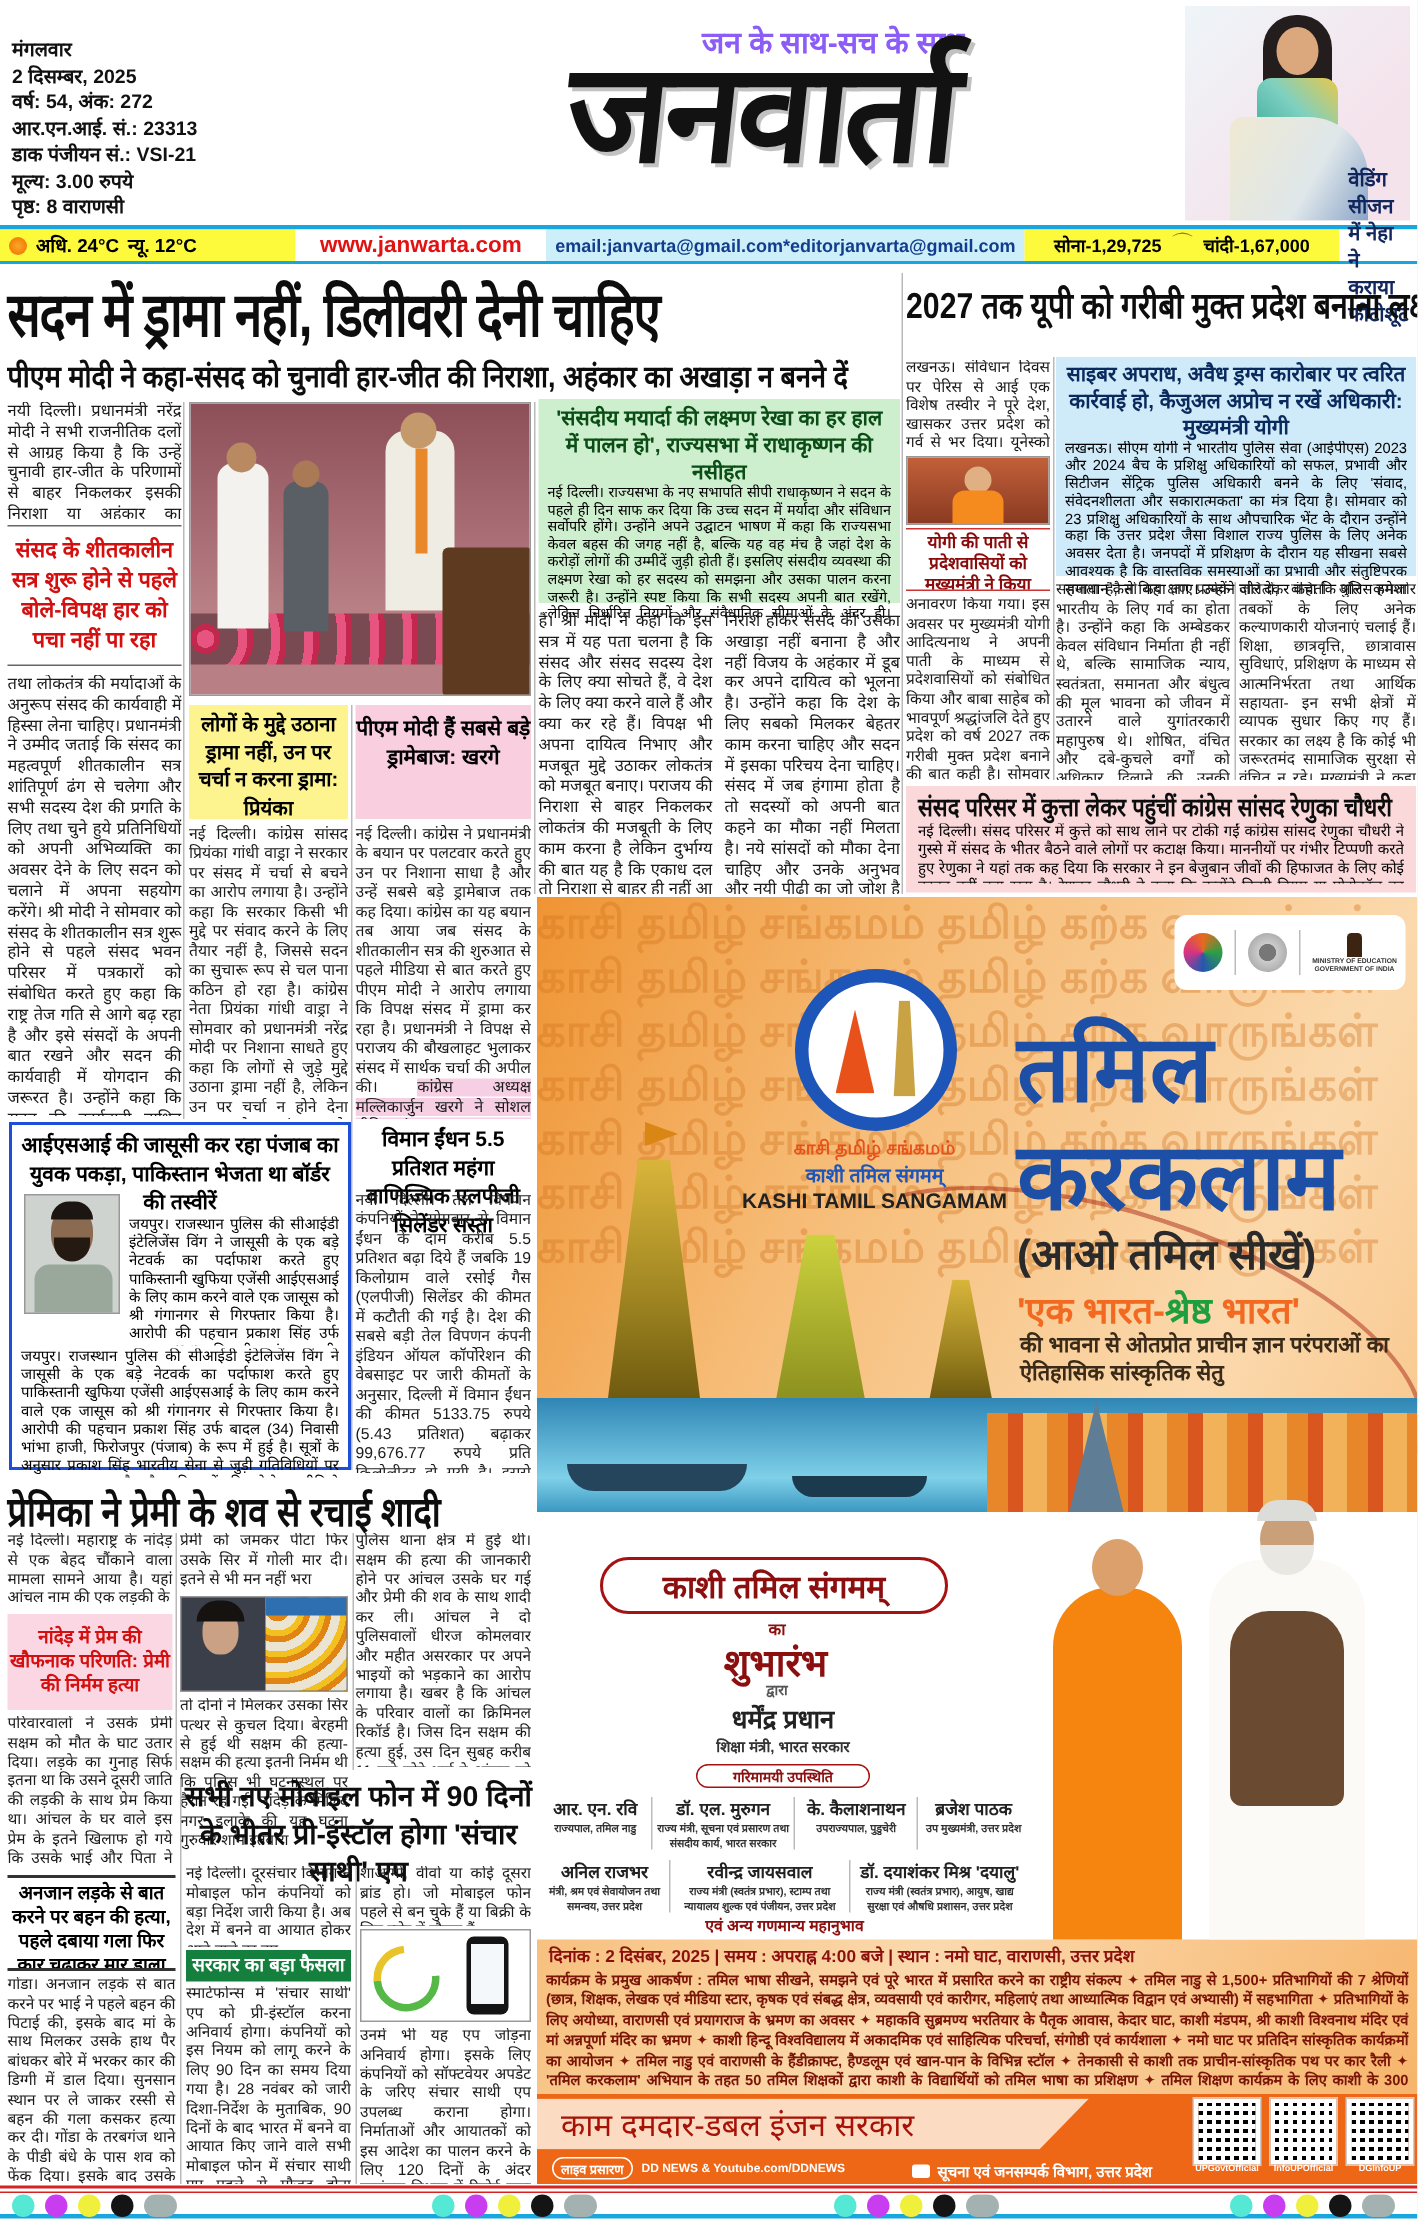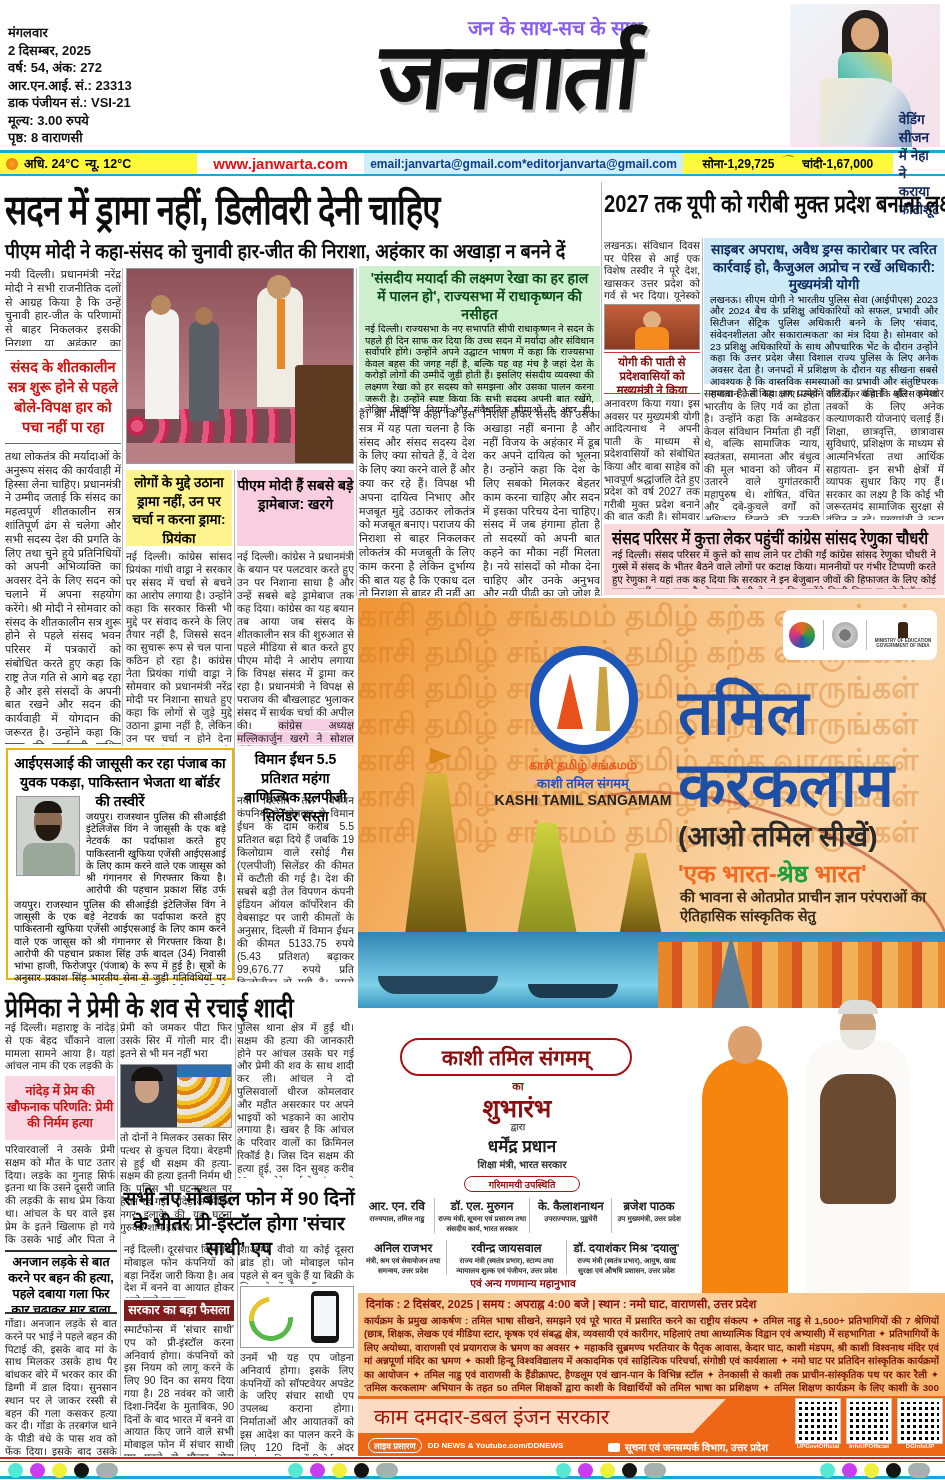--- a/index.html
+++ b/index.html
@@ -109,21 +109,21 @@
   <div class="t" style="left:126px;top:550px;width:106px;height:196px;font-size:10.5px;line-height:13px">नई दिल्ली। कांग्रेस सांसद प्रियंका गांधी वाड्रा ने सरकार पर संसद में चर्चा से बचने का आरोप लगाया है। उन्होंने कहा कि सरकार किसी भी मुद्दे पर संवाद करने के लिए तैयार नहीं है, जिससे सदन का सुचारू रूप से चल पाना कठिन हो रहा है। कांग्रेस नेता प्रियंका गांधी वाड्रा ने सोमवार को प्रधानमंत्री नरेंद्र मोदी पर निशाना साधते हुए कहा कि लोगों से जुड़े मुद्दे उठाना ड्रामा नहीं है, लेकिन उन पर चर्चा न होने देना ड्रामा है। संसद के शीतकालीन सत्र के पहले दिन मोदी के</div>
 
   <div class="abs b c" style="left:237px;top:470px;width:117px;height:76px;background:#f9cfe0;font-size:14px;line-height:19px;padding-top:6px">पीएम मोदी हैं सबसे बड़े ड्रामेबाज: खरगे</div>
   <div class="t" style="left:237px;top:550px;width:117px;height:196px;font-size:10.5px;line-height:13px">
     <span>नई दिल्ली। कांग्रेस ने प्रधानमंत्री के बयान पर पलटवार करते हुए उन पर निशाना साधा है और उन्हें सबसे बड़े ड्रामेबाज तक कह दिया। कांग्रेस का यह बयान तब आया जब संसद के शीतकालीन सत्र की शुरुआत से पहले मीडिया से बात करते हुए पीएम मोदी ने आरोप लगाया कि विपक्ष संसद में ड्रामा कर रहा है। प्रधानमंत्री ने विपक्ष से पराजय की बौखलाहट भुलाकर संसद में सार्थक चर्चा की अपील की। </span><span class="hl-pink">कांग्रेस अध्यक्ष मल्लिकार्जुन खरगे ने सोशल मीडिया मंच एक्स पर साझा एक पोस्ट में आरोप लगाया कि लोगों के असल मुद्दों को सुलझाने के बजाय प्रधानमंत्री मोदी ने एक बार फिर ड्रामेबाजी की है। खरगे ने कहा कि 'सरकार बीते 11 वर्षों से लगातार संसदीय मर्यादा और व्यवस्था को रौंद रही है और ऐसी घटनाओं की लंबी फेहरिस्त मौजूद है।'</span> 
   </div>
 
   <div class="abs b c" style="left:237px;top:750px;width:117px;font-size:14px;line-height:19px">विमान ईंधन 5.5 प्रतिशत महंगा वाणिज्यिक एलपीजी सिलेंडर सस्ता</div>
   <div class="t" style="left:237px;top:794px;width:117px;height:188px;font-size:10.5px;line-height:13px">नयी दिल्ली। तेल विपणन कंपनियों ने सोमवार से विमान ईंधन के दाम करीब 5.5 प्रतिशत बढ़ा दिये हैं जबकि 19 किलोग्राम वाले रसोई गैस (एलपीजी) सिलेंडर की कीमत में कटौती की गई है। देश की सबसे बड़ी तेल विपणन कंपनी इंडियन ऑयल कॉर्पोरेशन की वेबसाइट पर जारी कीमतों के अनुसार, दिल्ली में विमान ईंधन की कीमत 5133.75 रुपये (5.43 प्रतिशत) बढ़ाकर 99,676.77 रुपये प्रति किलोलीटर हो गयी है। इससे पहले नवंबर में कीमत 0.83 प्रतिशत बढ़कर 94,543.02 रुपये प्रति किलोलीटर रही थी। अक्टूबर में भी इसकी कीमतों में ज्यादा बढ़ी थी।</div>
 
-  <div class="abs" style="left:6px;top:748px;width:228px;height:232px;border:2px solid #eab308;padding:4px 6px">
+  <div class="abs" style="left:6px;top:748px;width:228px;height:232px;border:2px solid #1d4ed8;padding:4px 6px">
     <div class="b c" style="font-size:14px;line-height:19px">आईएसआई की जासूसी कर रहा पंजाब का युवक पकड़ा, पाकिस्तान भेजता था बॉर्डर की तस्वीरें</div>
     <div class="abs photo" style="left:8px;top:46px;width:64px;height:80px;background:#cfd3cf">
       <div class="abs" style="left:17px;top:8px;width:28px;height:34px;border-radius:45%;background:#8a6b52"></div>
       <div class="abs" style="left:17px;top:4px;width:28px;height:12px;border-radius:12px 12px 0 0;background:#1c1613"></div>
       <div class="abs" style="left:19px;top:28px;width:24px;height:16px;border-radius:0 0 12px 12px;background:#241a12"></div>
       <div class="abs" style="left:6px;top:46px;width:52px;height:34px;border-radius:10px 10px 0 0;background:#9aa89c"></div>
     </div>
     <div style="margin-left:72px;font-size:10px;line-height:12.2px;text-align:justify;height:86px;overflow:hidden">जयपुर। राजस्थान पुलिस की सीआईडी इंटेलिजेंस विंग ने जासूसी के एक बड़े नेटवर्क का पर्दाफाश करते हुए पाकिस्तानी खुफिया एजेंसी आईएसआई के लिए काम करने वाले एक जासूस को श्री गंगानगर से गिरफ्तार किया है। आरोपी की पहचान प्रकाश सिंह उर्फ बादल (34) निवासी भांभा हाजी, फिरोजपुर (पंजाब) के रूप में हुई है। सूत्रों के अनुसार प्रकाश सिंह भारतीय सेना से जुड़ी गतिविधियों पर नजर रखता था और सैन्य ठिकानों की फोटो व वीडियो पाकिस्तान भेजता था। उसे साधुवाली सैन्य क्षेत्र के पास संदिग्ध गतिविधियों के दौरान पकड़ा गया। सीआईडी इंटेलिजेंस के आईजी प्रफुल्ल कुमार ने बताया कि आरोपी सोशल मीडिया, विशेषकर व्हाट्सऐप के माध्यम से पाकिस्तान स्थित आईएसआई हैंडलरों से संपर्क में था और ऑपरेशन सिंदूर के समय से ही इसके लिए सक्रिय था। बादल राजस्थान, पंजाब और गुजरात के सैन्य इलाकों में सेना की मूवमेंट, वाहन, पुल, सड़क और रेलवे से जुड़ी सूचनाएं नियमित रूप से पाकिस्तान भेज रहा था।</div>
     <div style="font-size:10px;line-height:12.2px;text-align:justify;height:86px;overflow:hidden;margin-top:2px">जयपुर। राजस्थान पुलिस की सीआईडी इंटेलिजेंस विंग ने जासूसी के एक बड़े नेटवर्क का पर्दाफाश करते हुए पाकिस्तानी खुफिया एजेंसी आईएसआई के लिए काम करने वाले एक जासूस को श्री गंगानगर से गिरफ्तार किया है। आरोपी की पहचान प्रकाश सिंह उर्फ बादल (34) निवासी भांभा हाजी, फिरोजपुर (पंजाब) के रूप में हुई है। सूत्रों के अनुसार प्रकाश सिंह भारतीय सेना से जुड़ी गतिविधियों पर नजर रखता था और सैन्य ठिकानों की फोटो व वीडियो पाकिस्तान भेजता था। उसे साधुवाली सैन्य क्षेत्र के पास संदिग्ध गतिविधियों के दौरान पकड़ा गया। सीआईडी इंटेलिजेंस के आईजी प्रफुल्ल कुमार ने बताया कि आरोपी सोशल मीडिया, विशेषकर व्हाट्सऐप के माध्यम से पाकिस्तान स्थित आईएसआई हैंडलरों से संपर्क में था और ऑपरेशन सिंदूर के समय से ही इसके लिए सक्रिय था। बादल राजस्थान, पंजाब और गुजरात के सैन्य इलाकों में सेना की मूवमेंट, वाहन, पुल, सड़क और रेलवे से जुड़ी सूचनाएं नियमित रूप से पाकिस्तान भेज रहा था।</div>
   </div>
@@ -161,21 +161,21 @@
     <div class="abs" style="left:56px;top:0;width:56px;height:12px;background:#2d6fb0"></div>
   </div>
   <div class="t" style="left:120px;top:1132px;width:112px;height:112px;font-size:10.3px;line-height:12.8px">तो दोनों ने मिलकर उसका सिर पत्थर से कुचल दिया। बेरहमी से हुई थी सक्षम की हत्या- सक्षम की हत्या इतनी निर्मम थी कि पुलिस भी घटनास्थल पर हैरान रह गई। नांदेड़ के मिलिंद नगर इलाके की यह घटना गुरुवार शाम इतवारा</div>
   <div class="t" style="left:237px;top:1022px;width:117px;height:156px;font-size:10.3px;line-height:12.8px">पुलिस थाना क्षेत्र में हुई थी। सक्षम की हत्या की जानकारी होने पर आंचल उसके घर गई और प्रेमी की शव के साथ शादी कर ली। आंचल ने दो पुलिसवालों धीरज कोमलवार और महीत असरकार पर अपने भाइयों को भड़काने का आरोप लगाया है। खबर है कि आंचल के परिवार वालों का क्रिमिनल रिकॉर्ड है। जिस दिन सक्षम की हत्या हुई, उस दिन सुबह करीब 11 बजे छोटे भाई ने आंचल को पुलिस स्टेशन ले जाकर सक्षम के खिलाफ झूठी शिकायत दर्ज कराने को कहा था। जब आंचल ने इनकार कर दिया तो पुलिसवालों ने उसके भाई को भड़काया।</div>
 
   <div class="abs b c" style="left:5px;top:1250px;width:112px;height:64px;font-size:12.5px;line-height:16px;border-top:2px solid #333;border-bottom:2px solid #333;padding-top:2px;overflow:hidden">अनजान लड़के से बात करने पर बहन की हत्या, पहले दबाया गला फिर कार चढ़ाकर मार डाला</div>
   <div class="t" style="left:5px;top:1318px;width:112px;height:138px;font-size:10.3px;line-height:12.8px">गोंडा। अनजान लड़के से बात करने पर भाई ने पहले बहन की पिटाई की, इसके बाद मां के साथ मिलकर उसके हाथ पैर बांधकर बोरे में भरकर कार की डिग्गी में डाल दिया। सुनसान स्थान पर ले जाकर रस्सी से बहन की गला कसकर हत्या कर दी। गोंडा के तरबगंज थाने के पीडी बंधे के पास शव को फेंक दिया। इसके बाद उसके ऊपर कार को चढ़ा दिया और फरार हो गए। पुलिस ने महज 13 दिनों के भीतर युवती की शिनाख्त कर आरोपित भाई मनीष व मां निर्मला देवी निवासीगण गनेशपुर थाना वाल्टरगंज जिला बस्ती को गिरफ्तार कर लिया। एक आरोपित फरार बताया जा रहा है। एसपी विनीत जायसवाल ने तरबगंज के थानाध्यक्ष कमलाकांत व टीम में शामिल पुलिस कर्मियों को 25 हजार रुपये का पुरस्कार दिया है।</div>
 
   <div class="abs hl c" style="left:122px;top:1186px;width:234px;font-size:19px;line-height:25px">सभी नए मोबाइल फोन में 90 दिनों के भीतर प्री-इंस्टॉल होगा 'संचार साथी' एप</div>
   <div class="t" style="left:124px;top:1244px;width:110px;height:54px;font-size:10.3px;line-height:12.8px">नई दिल्ली। दूरसंचार विभाग ने मोबाइल फोन कंपनियों को बड़ा निर्देश जारी किया है। अब देश में बनने वा आयात होकर आने वाले हर नए</div>
-  <div class="abs b c" style="left:124px;top:1300px;width:110px;height:21px;background:#7f1d1d;color:#fff;font-size:12.5px;line-height:21px;overflow:hidden">सरकार का बड़ा फैसला</div>
+  <div class="abs b c" style="left:124px;top:1300px;width:110px;height:21px;background:#15803d;color:#fff;font-size:12.5px;line-height:21px;overflow:hidden">सरकार का बड़ा फैसला</div>
   <div class="t" style="left:124px;top:1324px;width:110px;height:132px;font-size:10.3px;line-height:12.8px">स्मार्टफोन्स में 'संचार साथी' एप को प्री-इंस्टॉल करना अनिवार्य होगा। कंपनियों को इस नियम को लागू करने के लिए 90 दिन का समय दिया गया है। 28 नवंबर को जारी दिशा-निर्देश के मुताबिक, 90 दिनों के बाद भारत में बनने वा आयात किए जाने वाले सभी मोबाइल फोन में संचार साथी एप पहले से मौजूद होना चाहिए। यह एप फोन सेटअप के दौरान आसानी से दिखाई दे और इसे हटाया या डिसेबल ना किया जा सके। सरकार ने साफ कहा है कि यह नियम सभी कंपनियों पर लागू होगा। चाहे वह एपल, सैमसंग, गूगल,</div>
   <div class="t" style="left:240px;top:1244px;width:114px;height:40px;font-size:10.3px;line-height:12.8px">शाओमी, वीवो या कोई दूसरा ब्रांड हो। जो मोबाइल फोन पहले से बन चुके हैं या बिक्री के लिए स्टोर में मौजूद हैं,</div>
   <div class="photo" style="left:240px;top:1286px;width:114px;height:62px;background:#fff">
     <div class="abs" style="left:70px;top:4px;width:28px;height:52px;border-radius:5px;background:#141414"></div>
     <div class="abs" style="left:73px;top:9px;width:22px;height:40px;background:#f4f8fb"></div>
     <div class="abs" style="left:8px;top:10px;width:44px;height:44px;border:5px solid #55b847;border-radius:50%;border-top-color:transparent;border-left-color:#e8c32a;transform:rotate(40deg)"></div>
   </div>
   <div class="t" style="left:240px;top:1352px;width:114px;height:104px;font-size:10.3px;line-height:12.8px">उनमें भी यह एप जोड़ना अनिवार्य होगा। इसके लिए कंपनियों को सॉफ्टवेयर अपडेट के जरिए संचार साथी एप उपलब्ध कराना होगा। निर्माताओं और आयातकों को इस आदेश का पालन करने के लिए 120 दिनों के अंदर दूरसंचार विभाग में रिपोर्ट जमा करनी होगी। संचार साथी एप मोबाइल सुरक्षा से जुड़े मामलों को रोकने के लिए बनाया गया है। इस एप के जरिए मोबाइल के IMEI नंबर की जांच की जा सकती है।</div>
 
   <div class="abs" style="left:358px;top:598px;width:587px;height:858px;overflow:hidden;background:linear-gradient(115deg,#ef9433,#f6bc77 28%,#fbd9ad 60%,#f6b267)">

